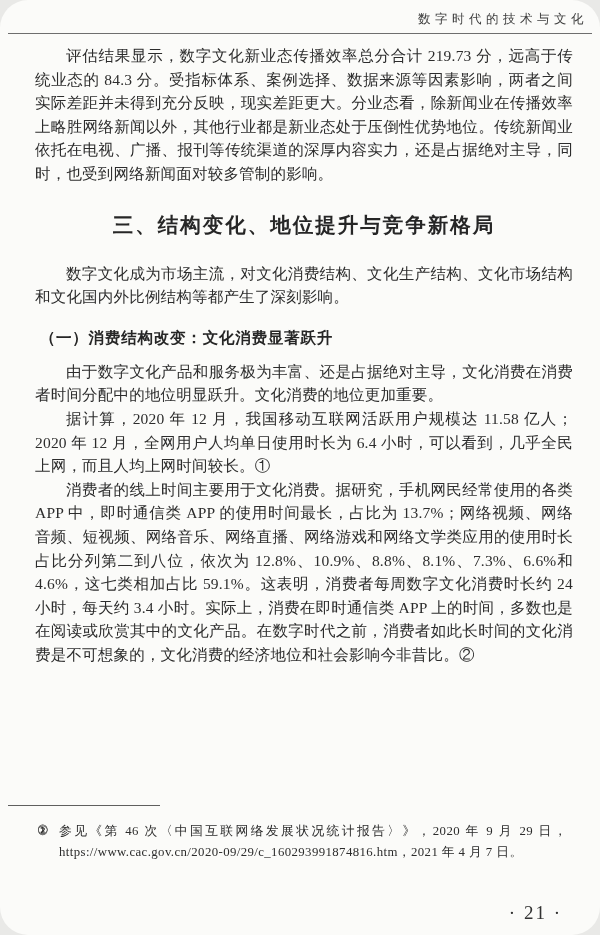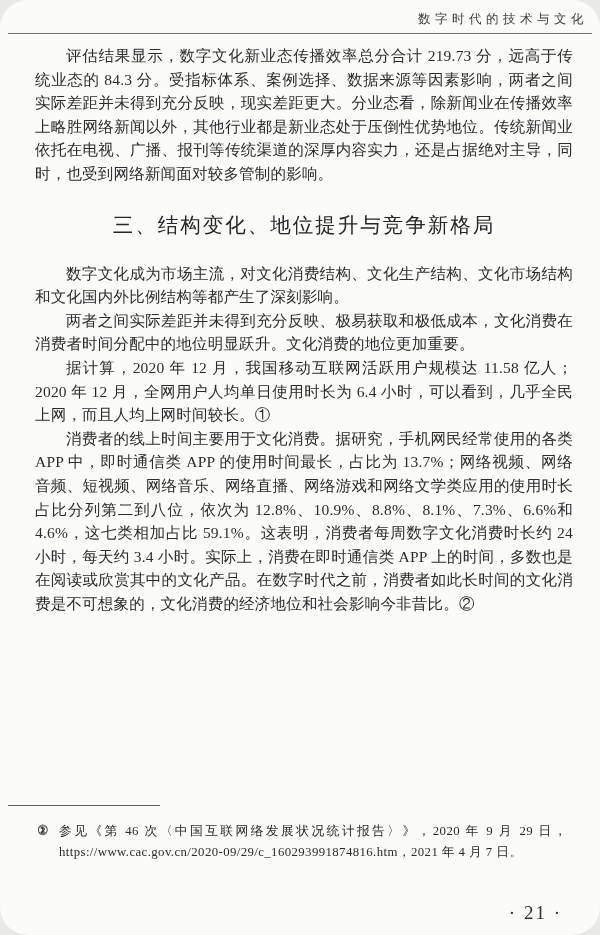--- a/index.html
+++ b/index.html
@@ -47,21 +47,21 @@
     font-size: 15.5px;
     line-height: 23.6px;
     text-align: justify;
     text-indent: 2em;
     letter-spacing: 0.2px;
   }
   .section-heading {
     margin: 25px 0 23px 0;
     text-align: center;
     font-size: 20.5px;
-    font-weight: normal;
+    font-weight: bold;
     letter-spacing: 2px;
     color: #262626;
     text-indent: 0;
   }
   .subsection-heading {
     margin: 19px 0 11px 0;
     font-size: 15.5px;
     font-weight: bold;
     letter-spacing: 0.8px;
     color: #262626;
@@ -113,22 +113,23 @@
   <div class="header-rule"></div>
 
   <div class="content">
 
     <p class="body-par">评估结果显示，数字文化新业态传播效率总分合计 219.73 分，远高于传统业态的 84.3 分。受指标体系、案例选择、数据来源等因素影响，两者之间实际差距并未得到充分反映，现实差距更大。分业态看，除新闻业在传播效率上略胜网络新闻以外，其他行业都是新业态处于压倒性优势地位。传统新闻业依托在电视、广播、报刊等传统渠道的深厚内容实力，还是占据绝对主导，同时，也受到网络新闻面对较多管制的影响。</p>
 
     <h1 class="section-heading">三、结构变化、地位提升与竞争新格局</h1>
 
     <p class="body-par">数字文化成为市场主流，对文化消费结构、文化生产结构、文化市场结构和文化国内外比例结构等都产生了深刻影响。</p>
 
+    <h2 class="subsection-heading">（一）消费结构改变：文化消费显著跃升</h2>
 
-    <p class="body-par">两者之间实际差距并未得到充分反映、极易获取和极低成本，文化消费在消费者时间分配中的地位明显跃升。文化消费的地位更加重要。</p>
+    <p class="body-par">由于数字文化产品和服务极为丰富、还是占据绝对主导，文化消费在消费者时间分配中的地位明显跃升。文化消费的地位更加重要。</p>
 
     <p class="body-par">据计算，2020 年 12 月，我国移动互联网活跃用户规模达 11.58 亿人；2020 年 12 月，全网用户人均单日使用时长为 6.4 小时，可以看到，几乎全民上网，而且人均上网时间较长。①</p>
 
     <p class="body-par">消费者的线上时间主要用于文化消费。据研究，手机网民经常使用的各类 APP 中，即时通信类 APP 的使用时间最长，占比为 13.7%；网络视频、网络音频、短视频、网络音乐、网络直播、网络游戏和网络文学类应用的使用时长占比分列第二到八位，依次为 12.8%、10.9%、8.8%、8.1%、7.3%、6.6%和 4.6%，这七类相加占比 59.1%。这表明，消费者每周数字文化消费时长约 24 小时，每天约 3.4 小时。实际上，消费在即时通信类 APP 上的时间，多数也是在阅读或欣赏其中的文化产品。在数字时代之前，消费者如此长时间的文化消费是不可想象的，文化消费的经济地位和社会影响今非昔比。②</p>
 
 
   </div>
 
   <div class="fn-rule"></div>
 

